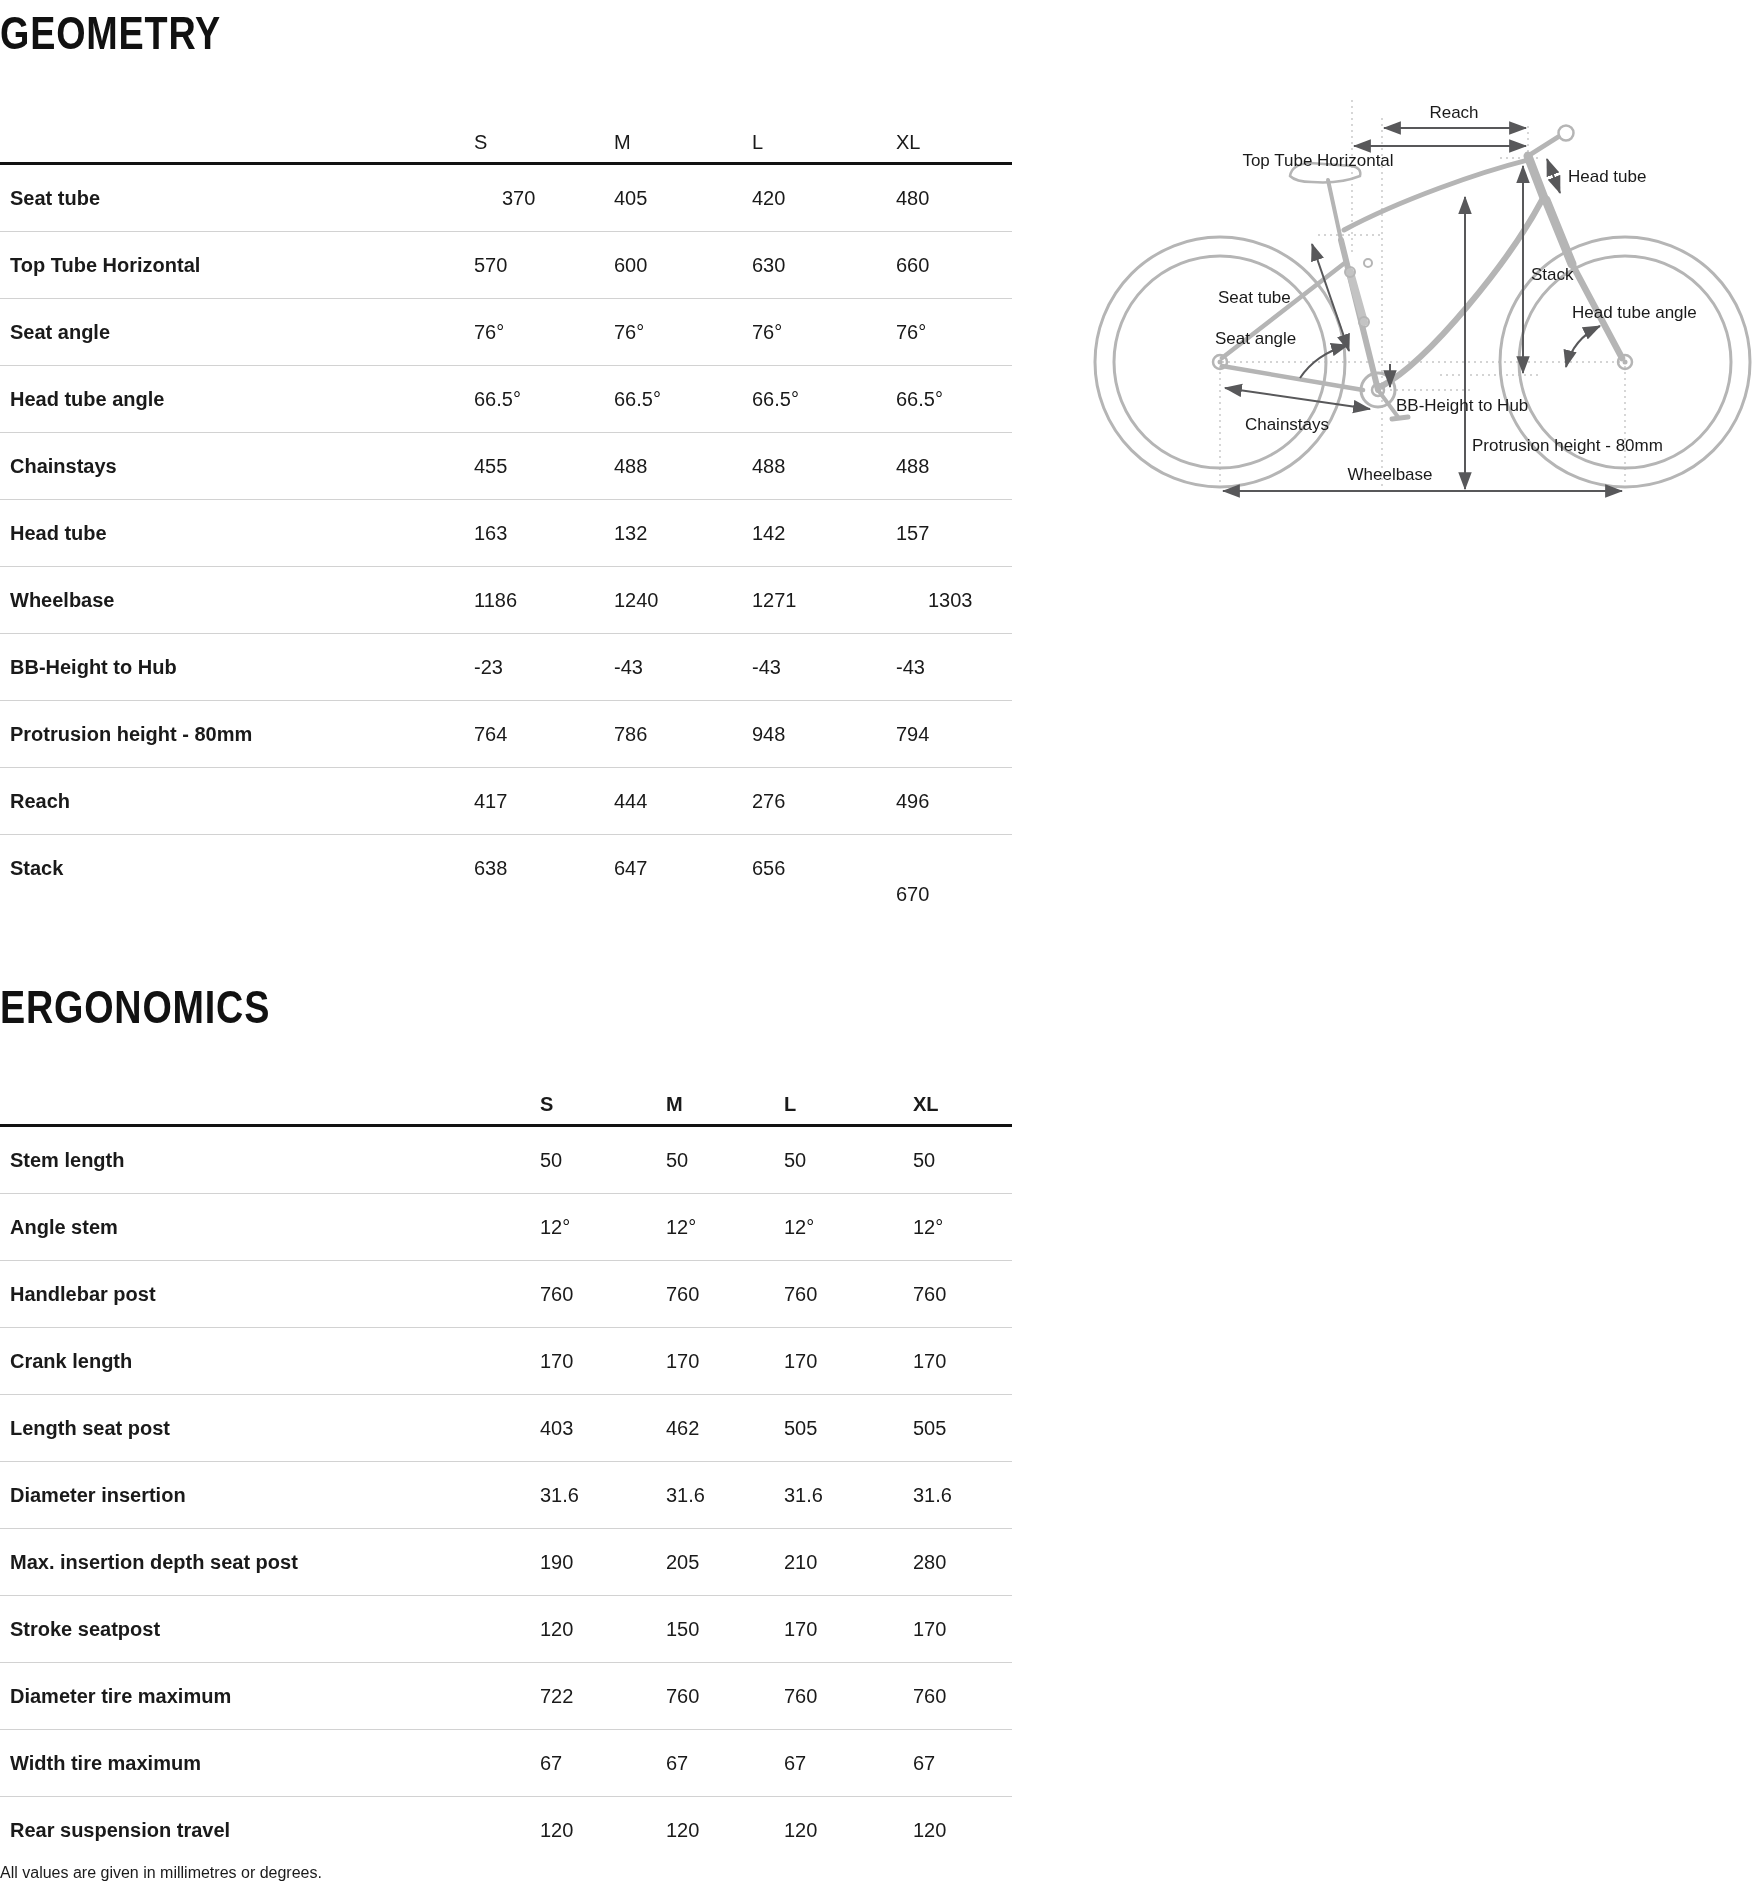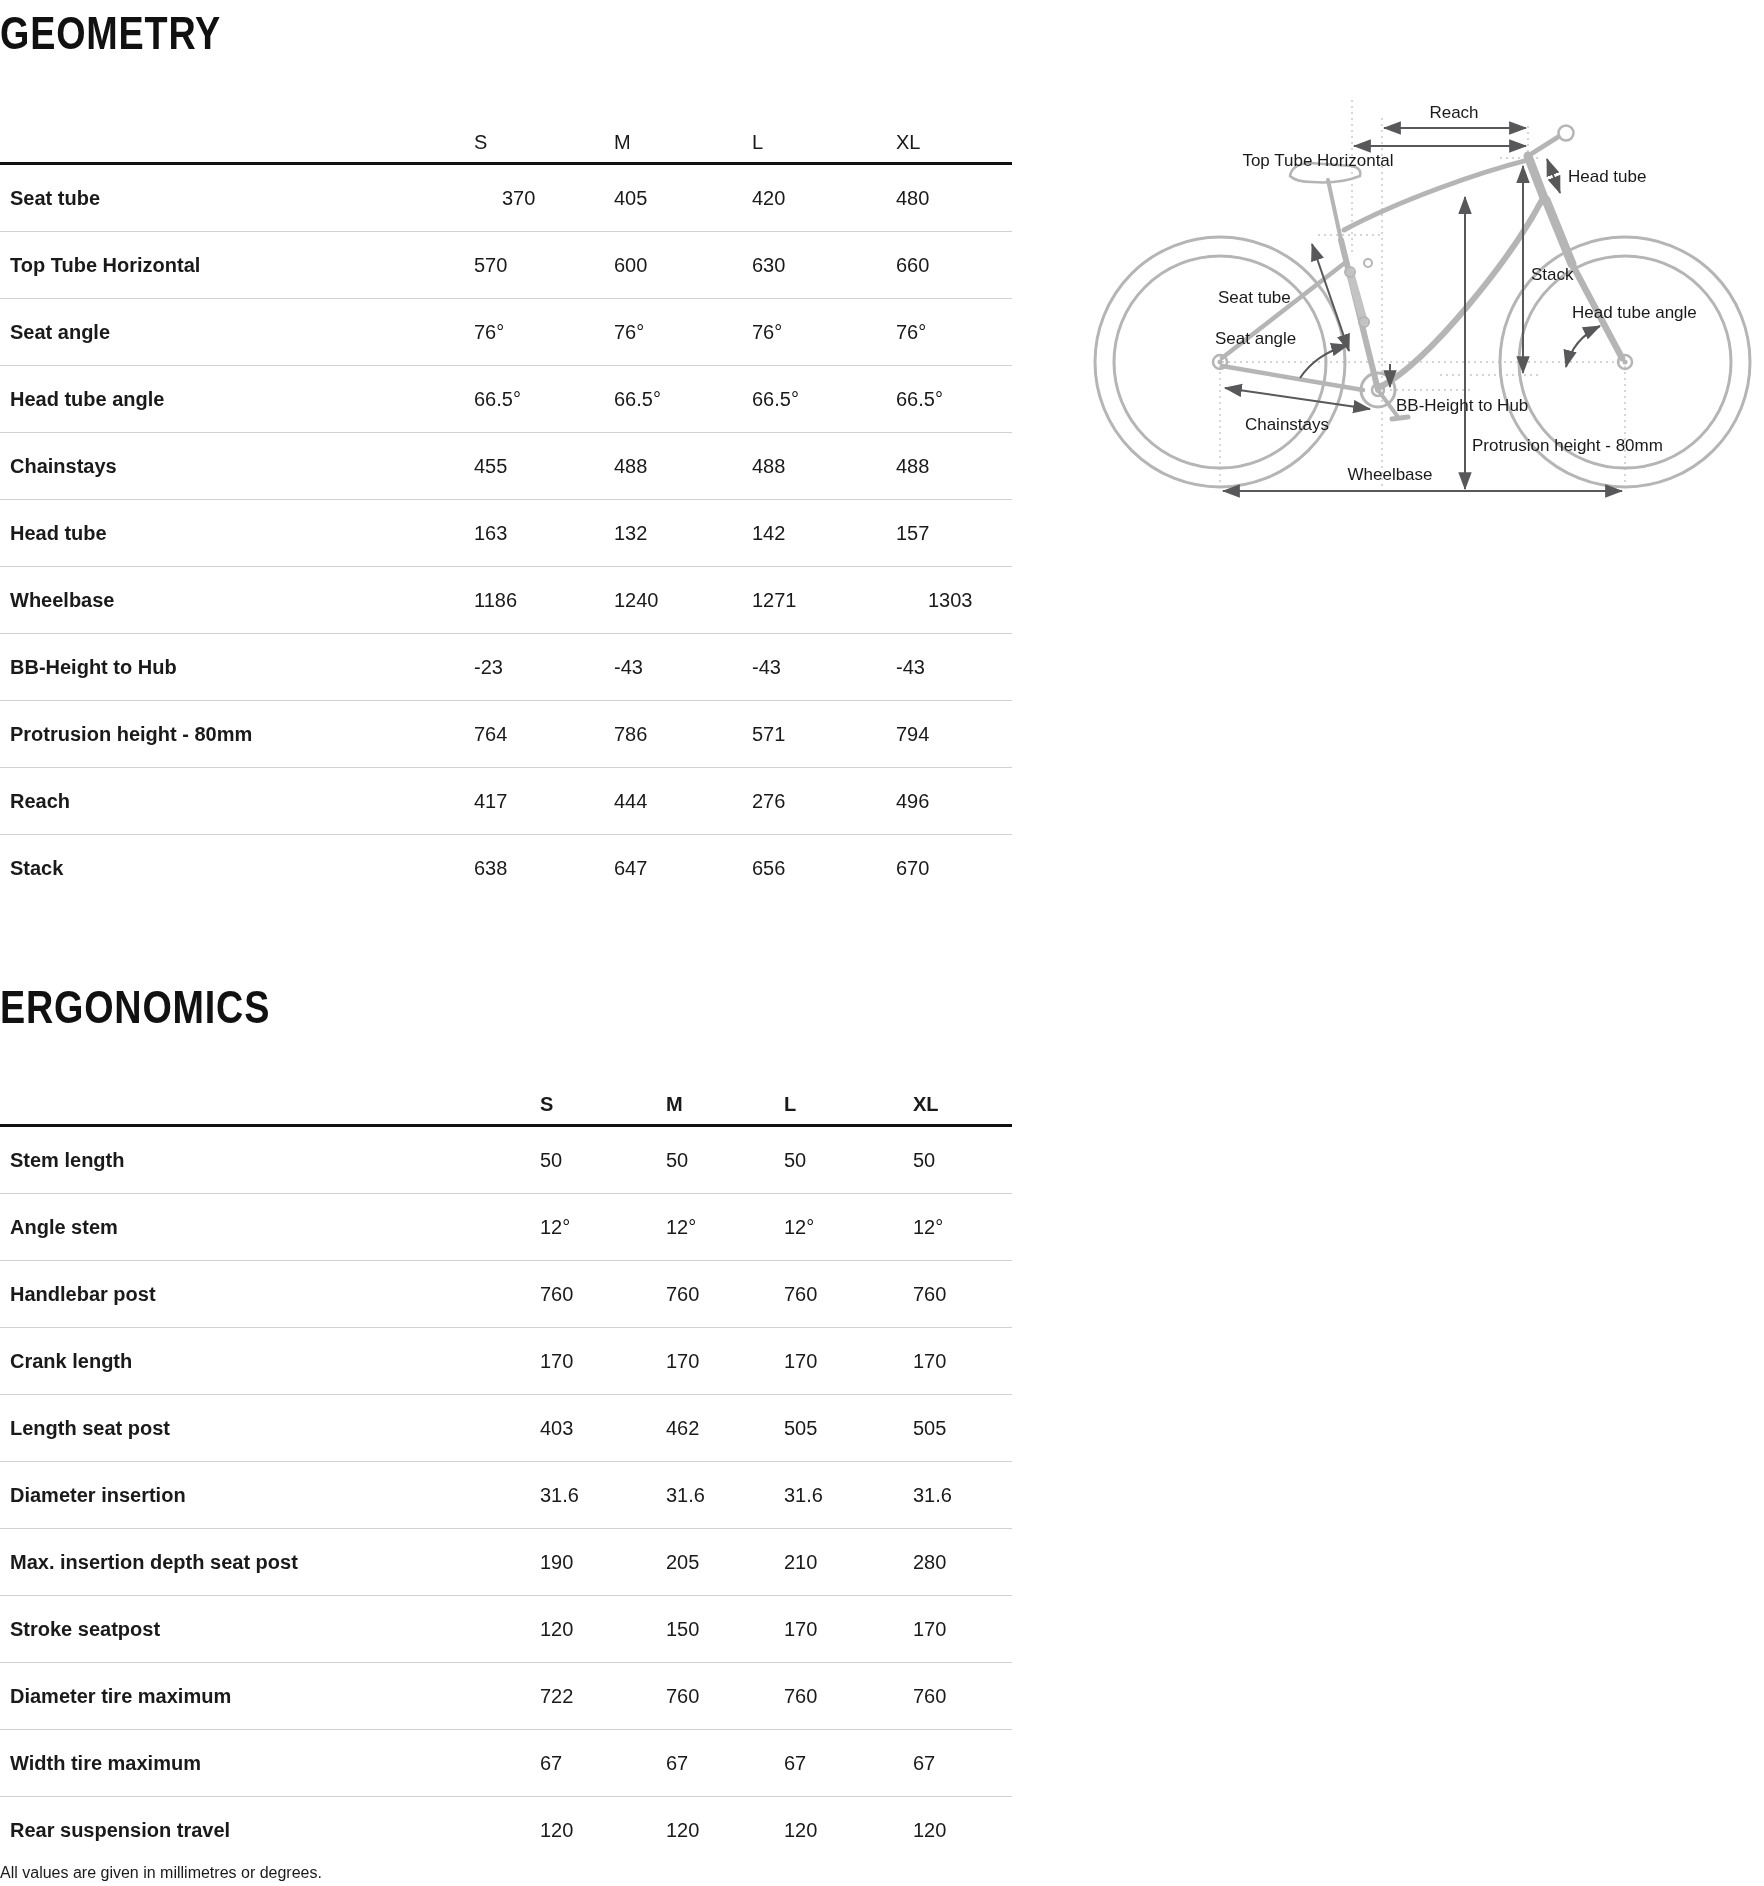--- a/index.html
+++ b/index.html
@@ -101,36 +101,36 @@
       <span class="row-label">BB-Height to Hub</span>
       <span class="cell" style="left: 474px;">-23</span>
       <span class="cell" style="left: 614px;">-43</span>
       <span class="cell" style="left: 752px;">-43</span>
       <span class="cell" style="left: 896px;">-43</span>
     </div>
     <div class="tbl-row">
       <span class="row-label">Protrusion height - 80mm</span>
       <span class="cell" style="left: 474px;">764</span>
       <span class="cell" style="left: 614px;">786</span>
-      <span class="cell" style="left: 752px;">571</span>
+      <span class="cell" style="left: 752px;">948</span>
       <span class="cell" style="left: 896px;">794</span>
     </div>
     <div class="tbl-row">
       <span class="row-label">Reach</span>
       <span class="cell" style="left: 474px;">417</span>
       <span class="cell" style="left: 614px;">444</span>
       <span class="cell" style="left: 752px;">276</span>
       <span class="cell" style="left: 896px;">496</span>
     </div>
     <div class="tbl-row">
       <span class="row-label">Stack</span>
       <span class="cell" style="left: 474px;">638</span>
       <span class="cell" style="left: 614px;">647</span>
       <span class="cell" style="left: 752px;">656</span>
-      <span class="cell" style="left: 896px;">670</span>
+      <span class="cell" style="left: 896px; margin-top: 26px;">670</span>
     </div>
   </div>
 
 <h1 class="section-title" id="ergonomics-title">ERGONOMICS</h1>
 
 <div class="spec-table" id="ergonomics-table">
     <div class="tbl-header bold">
       <span class="col" style="left: 540px;">S</span>
       <span class="col" style="left: 666px;">M</span>
       <span class="col" style="left: 784px;">L</span>

